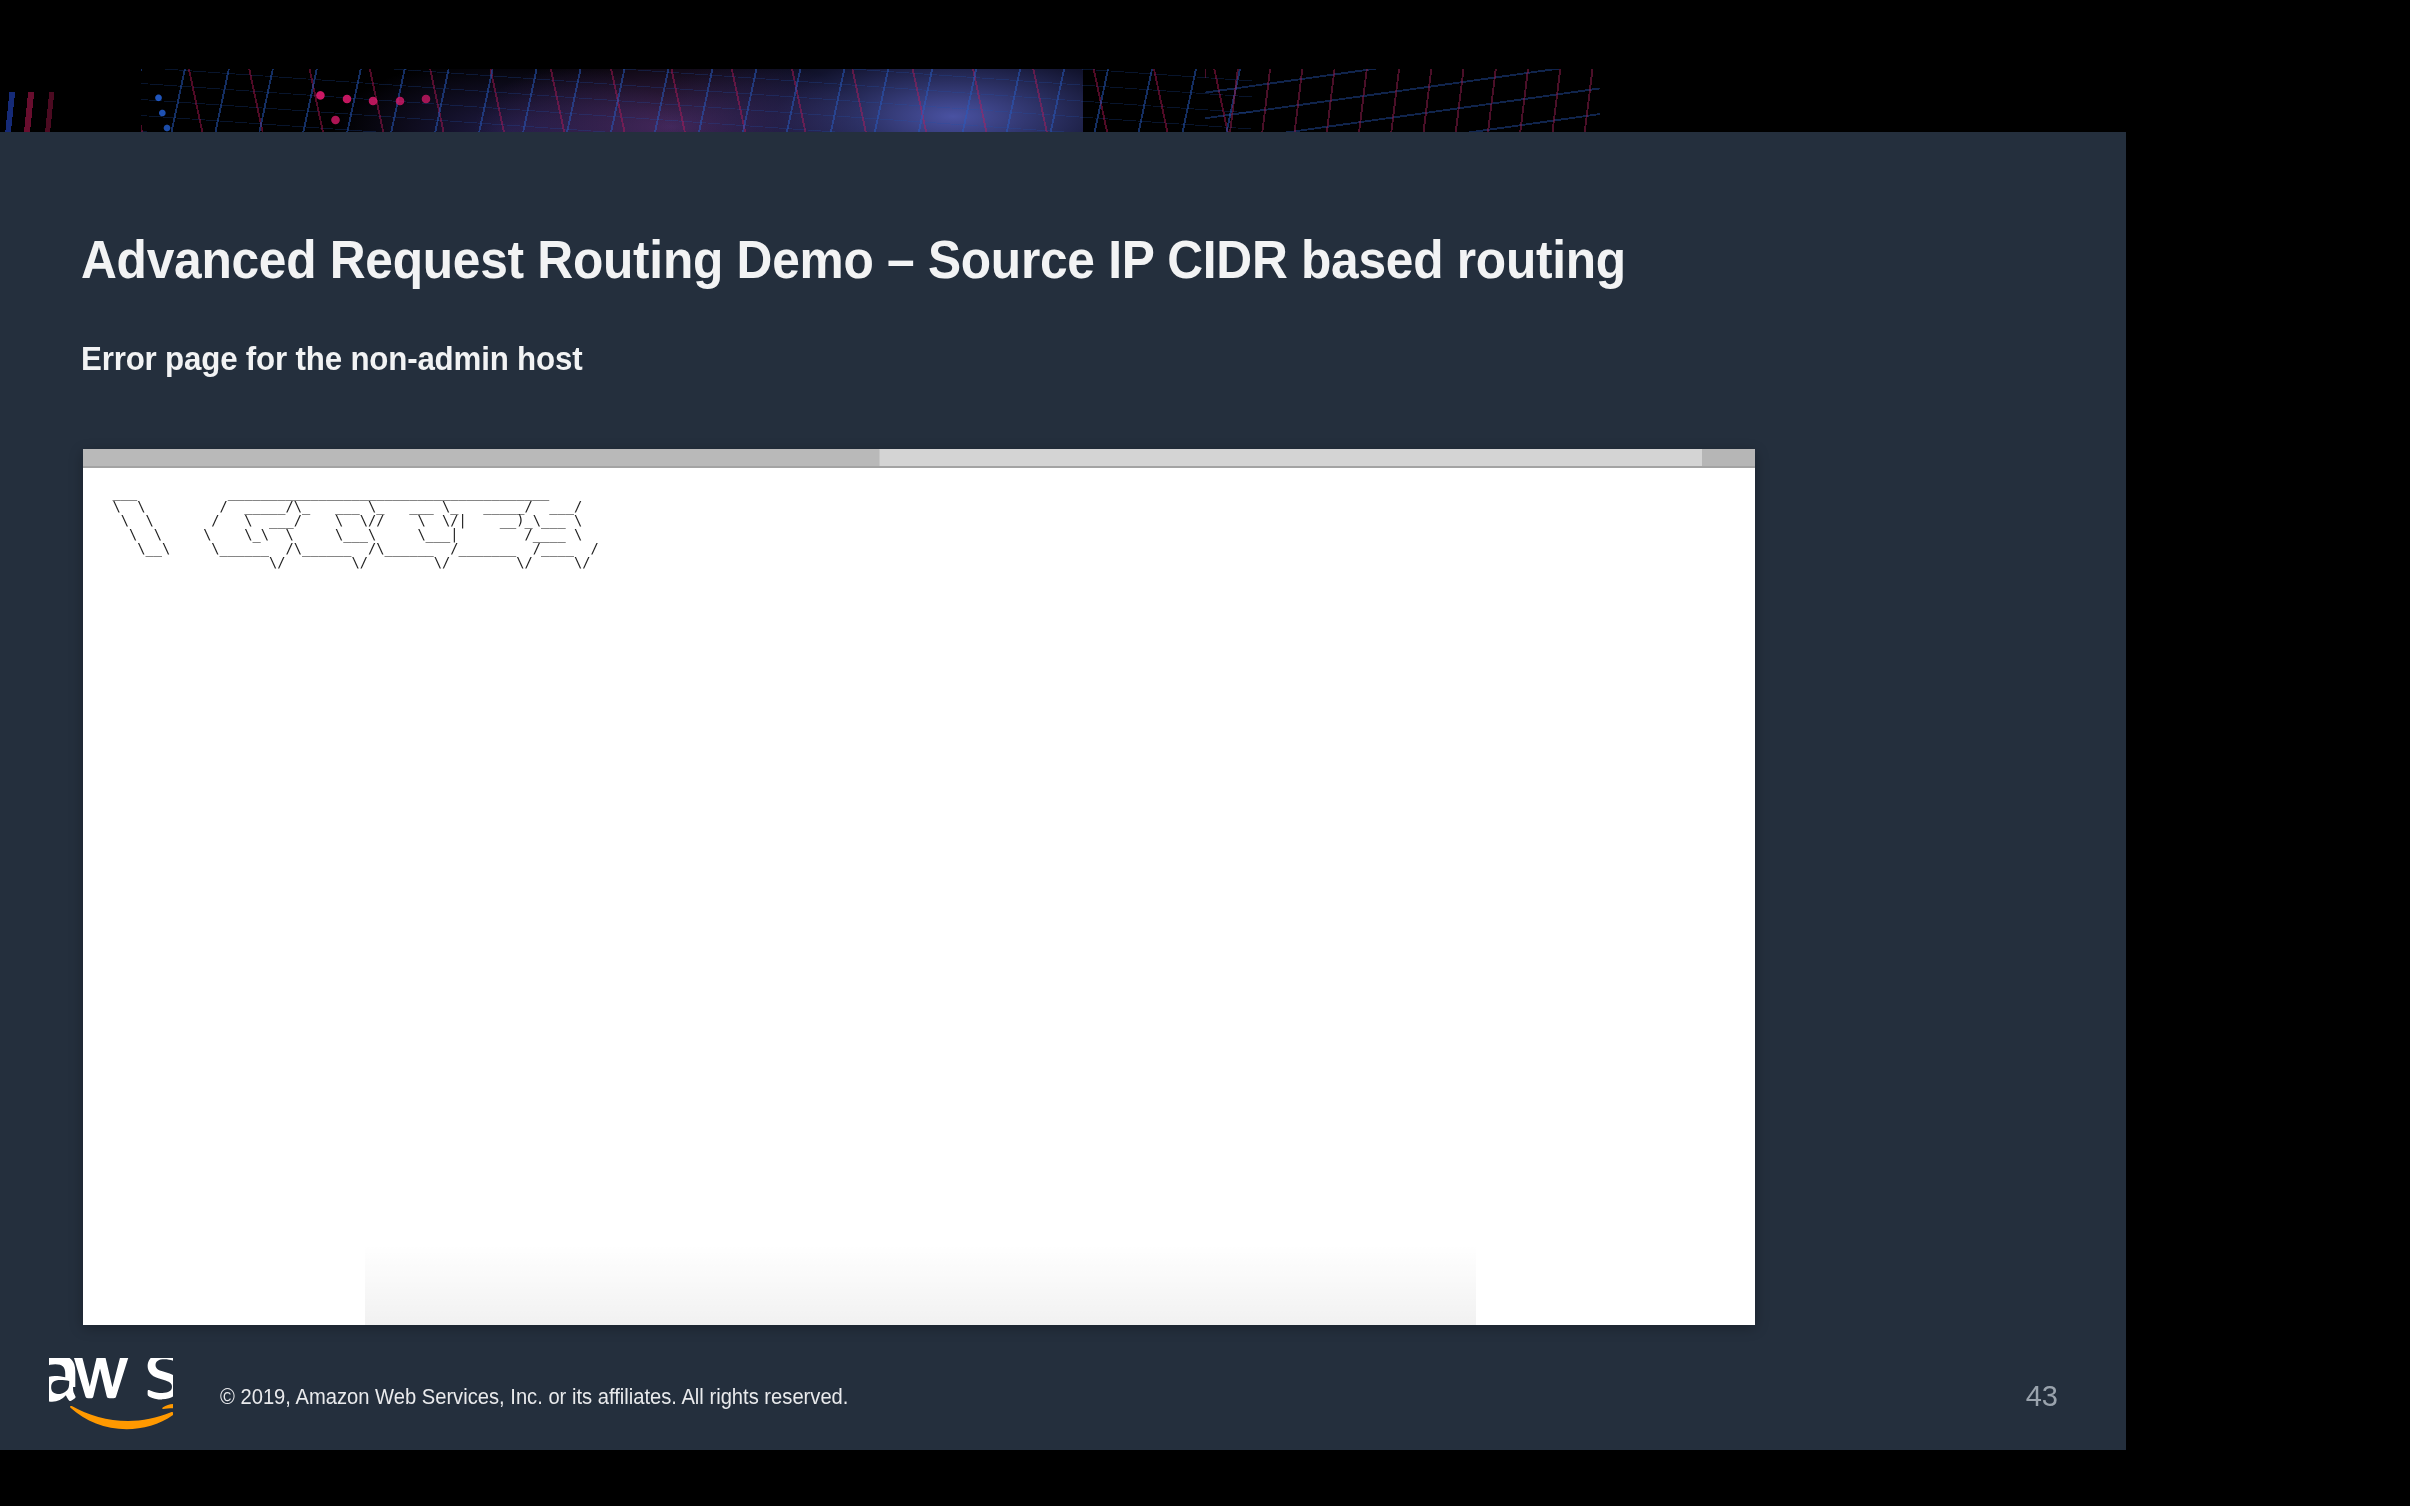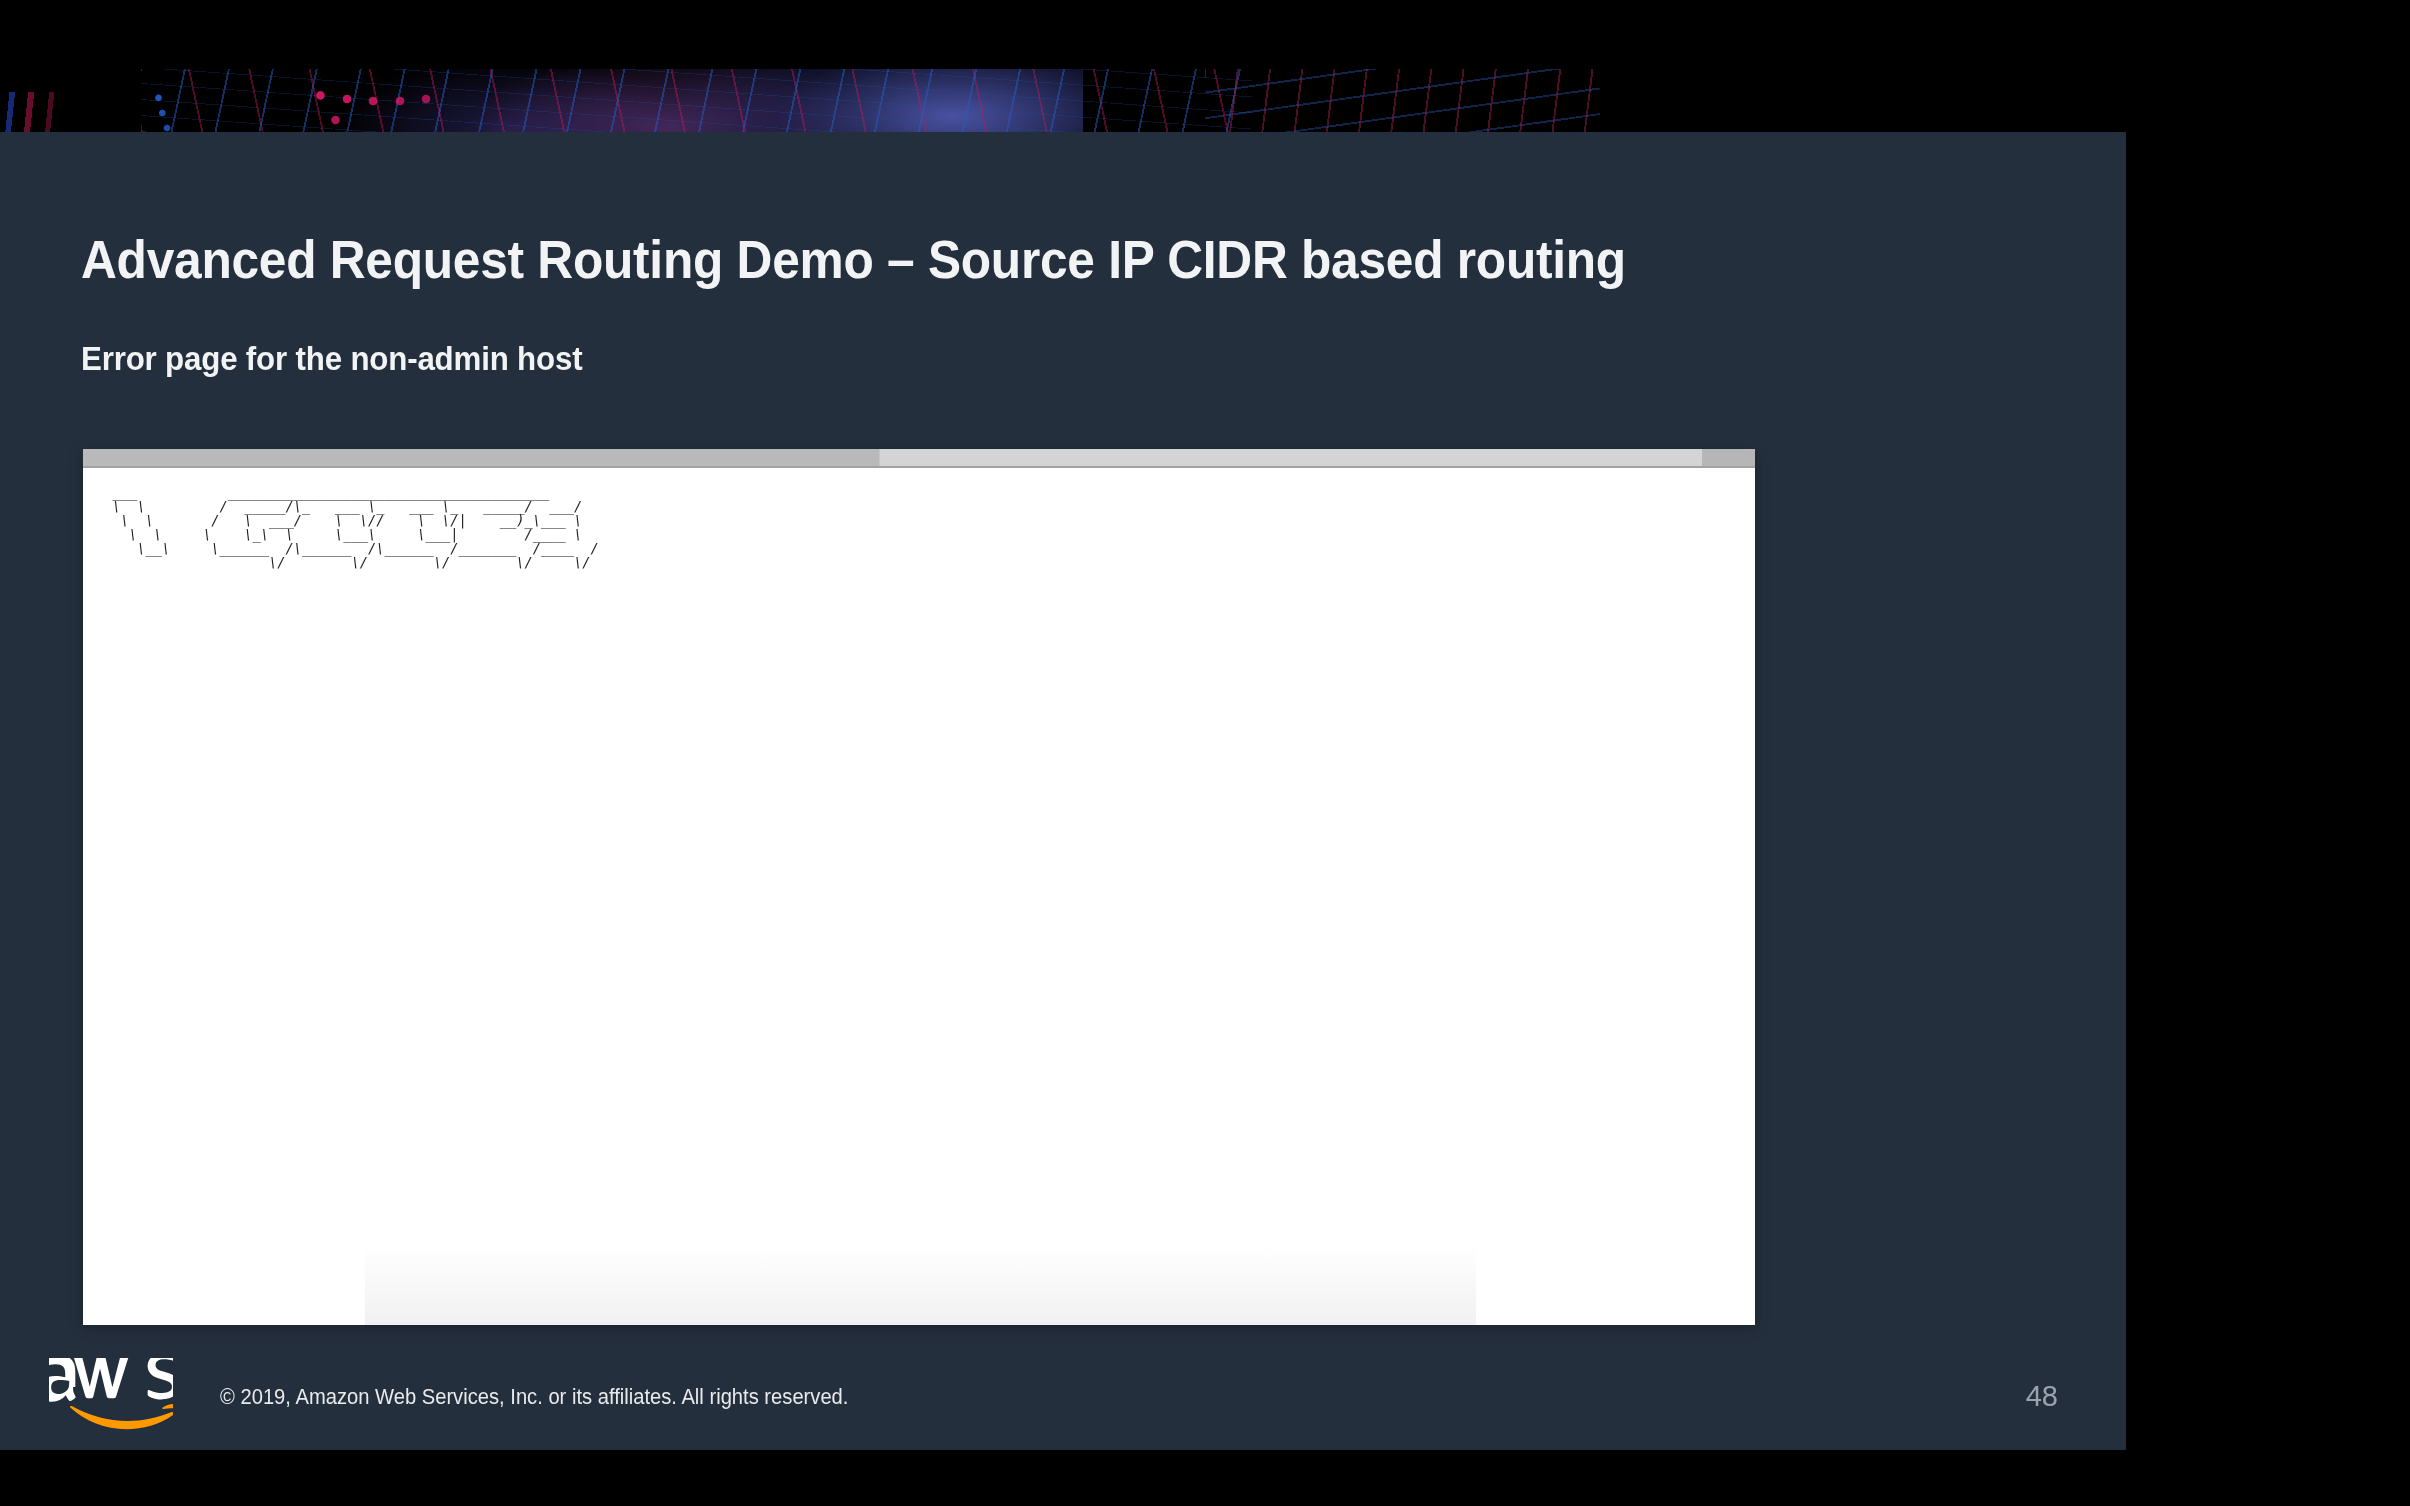--- a/index.html
+++ b/index.html
@@ -118,21 +118,20 @@
   #browser-viewport {
     position:relative; width:100%; height:857px; background:#fff;
     overflow:hidden;
   }
   #ascii-art {
     position:absolute; left:13px; top:17px;
     font-family:"DejaVu Sans Mono", "Liberation Mono", monospace;
     font-size:13.7px; line-height:14px;
     color:#1d1d1d; white-space:pre;
     letter-spacing:0px;
-    font-style:italic;
   }
   #page-shadow {
     position:absolute; left:282px; bottom:0; width:1111px; height:81px;
     background:linear-gradient(to bottom, rgba(0,0,0,0) 0%, rgba(0,0,0,.055) 100%);
     pointer-events:none;
   }
 
   
   #aws-logo {
     position:absolute; left:49px; top:1330px; width:124px; height:81px;
@@ -195,17 +194,17 @@
           <path d="M120.4 44.1c-2.6 0-5.2-.3-7.7-.9-2.5-.6-4.5-1.3-5.8-2-.8-.5-1.4-1-1.6-1.4-.2-.5-.3-1-.3-1.5v-2.7c0-1.1.4-1.6 1.2-1.6.3 0 .6.1.9.2.3.1.8.3 1.3.5 1.8.8 3.7 1.4 5.8 1.8 2.1.4 4.2.6 6.3.6 3.3 0 5.9-.6 7.7-1.7 1.8-1.2 2.7-2.8 2.7-5 0-1.5-.5-2.7-1.4-3.7-1-1-2.8-1.9-5.4-2.8l-7.8-2.4c-3.9-1.2-6.8-3-8.6-5.4-1.8-2.3-2.7-4.9-2.7-7.7 0-2.2.5-4.2 1.4-5.9.9-1.7 2.2-3.2 3.8-4.4 1.6-1.2 3.4-2.1 5.5-2.7 2.1-.6 4.3-.9 6.6-.9 1.2 0 2.4.1 3.6.2 1.2.2 2.3.4 3.4.6 1.1.2 2.1.5 3 .8.9.3 1.6.6 2.1.9.7.4 1.2.8 1.5 1.2.3.4.4.9.4 1.6v2.5c0 1.1-.4 1.7-1.2 1.7-.4 0-1.1-.2-2-.6-3-1.4-6.4-2.1-10.2-2.1-3 0-5.4.5-7 1.5-1.6 1-2.5 2.5-2.5 4.6 0 1.5.5 2.7 1.6 3.8 1.1 1 3 2 5.8 2.9l7.6 2.4c3.8 1.2 6.6 2.9 8.2 5.1 1.6 2.2 2.4 4.6 2.4 7.4 0 2.2-.5 4.3-1.4 6.1-.9 1.8-2.2 3.4-3.9 4.7-1.7 1.3-3.6 2.3-5.9 2.9-2.4.8-4.9 1.1-7.6 1.1z"></path>
         </g>
         <g fill="#ff9900">
           <path d="M131.6 60.8c-13.2 9.8-32.4 14.9-48.9 14.9-23.1 0-44-8.6-59.8-22.8-1.2-1.1-.1-2.6 1.4-1.8 17.1 9.9 38.2 15.9 60 15.9 14.6 0 30.7-3 45.5-9.3 2.2-1 4.1 1.4 1.8 3.1z"></path>
           <path d="M137.1 54.6c-1.7-2.2-11.2-1-15.4-.5-1.3.2-1.5-.9-.3-1.7 7.6-5.3 20-3.8 21.4-2 1.4 1.8-.4 14.2-7.5 20.2-1.1.9-2.1.4-1.6-.8 1.5-4 5.1-13 3.4-15.2z"></path>
         </g>
       </svg>
     </div>
 
     <div id="copyright">© 2019, Amazon Web Services, Inc. or its affiliates. All rights reserved.</div>
-    <div id="page-number">48</div>
+    <div id="page-number">43</div>
 
   </div>
 </div>
 
 
 </body></html>

